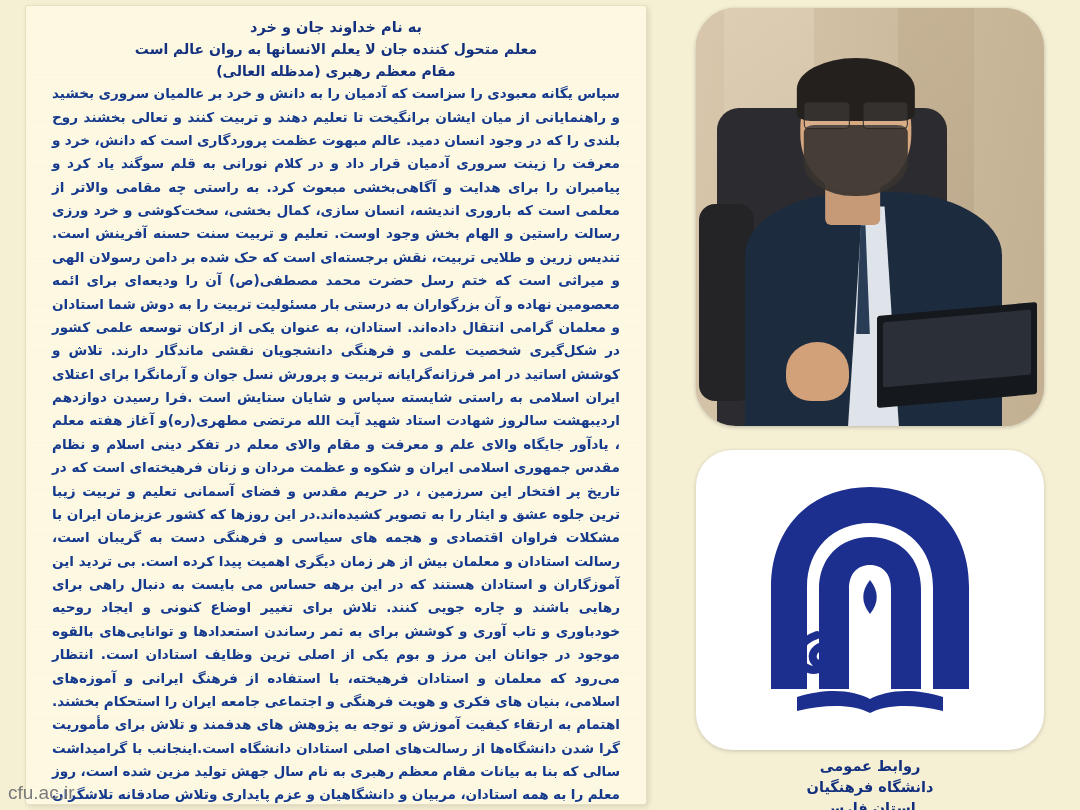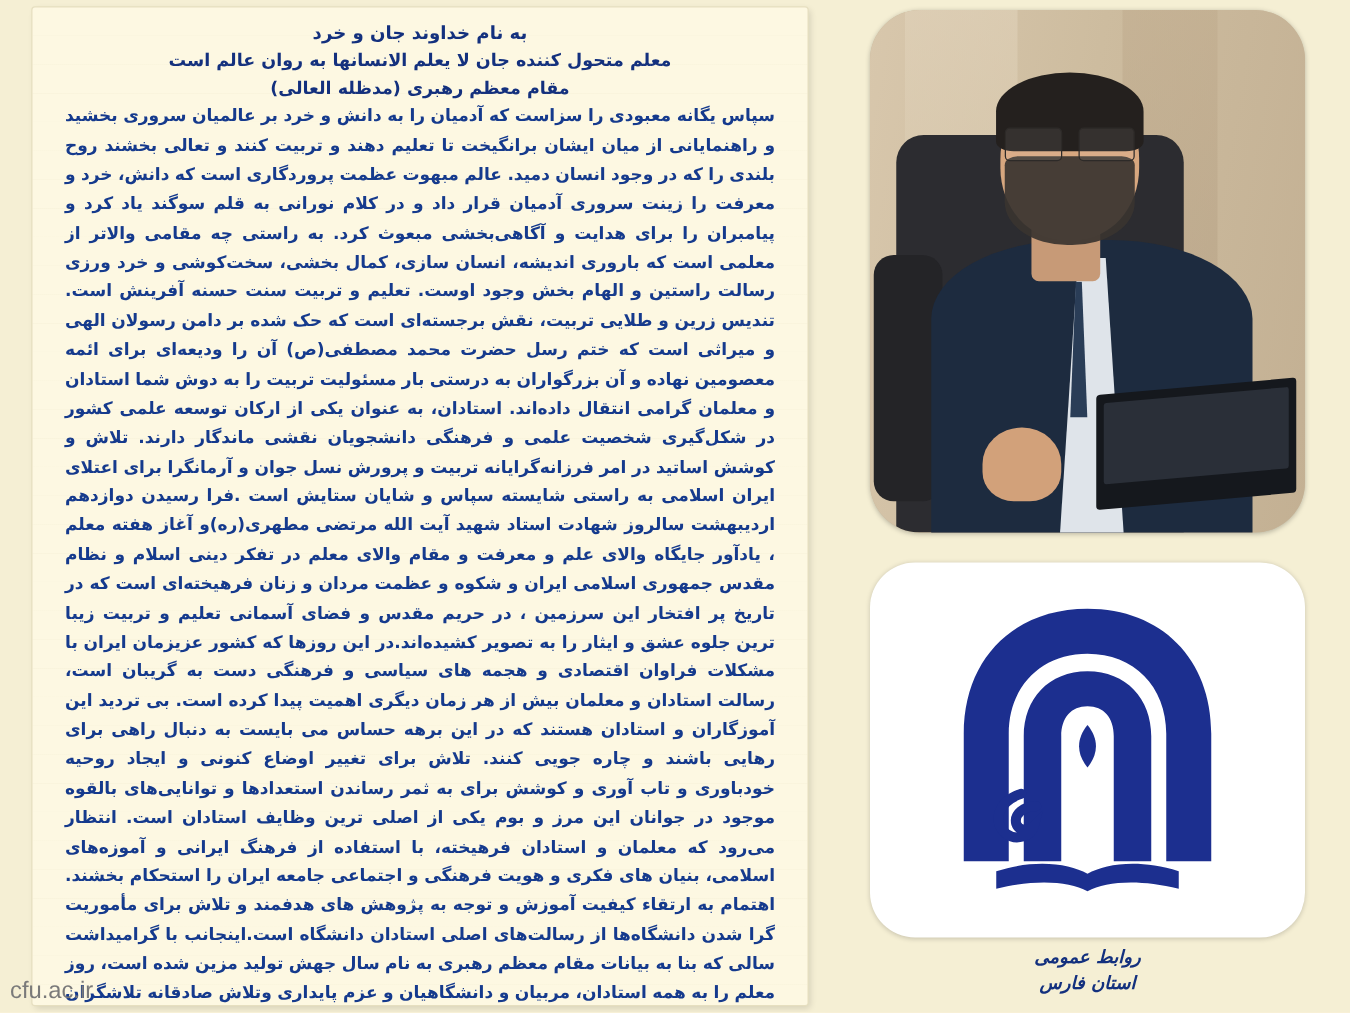--- a/index.html
+++ b/index.html
@@ -201,21 +201,21 @@
   .caption{
     position:absolute;
     left:36px;top:756px;width:348px;
     text-align:center;
     color:#13307e;
     font-weight:bold;
     font-size:14.5px;
     line-height:1.45;
     direction:rtl;
   }
-  .caption div{white-space:nowrap;font-style:italic;}
+  .caption div{white-space:nowrap;}
   
   .site-url{
     position:absolute;
     left:8px;bottom:6px;
     font-size:19px;
     color:#7a7a7a;
     direction:ltr;
     font-family:"Liberation Sans",sans-serif;
   }
 </style>
@@ -266,18 +266,19 @@
 
           <path d="M52 222 C 84 212, 110 216, 125 224 C 140 216, 166 212, 198 222 L198 236 C 166 228, 140 230, 125 238 C 110 230, 84 228, 52 236 Z" fill="#1c2f8f"></path>
 
           <path d="M72 160 C 54 166, 48 182, 60 192 C 68 198, 80 194, 82 186 C 78 190, 70 190, 68 184 C 66 176, 74 170, 84 170" fill="none" stroke="#1c2f8f" stroke-width="8" stroke-linecap="round"></path>
         </svg>
       </div>
     </div>
 
     <div class="caption">
       <div>روابط عمومی</div>
+      <div>دانشگاه فرهنگیان</div>
       <div>استان فارس</div>
     </div>
   </div>
 
   <div class="site-url">cfu.ac.ir</div>
 </div>
 
 </body></html>

